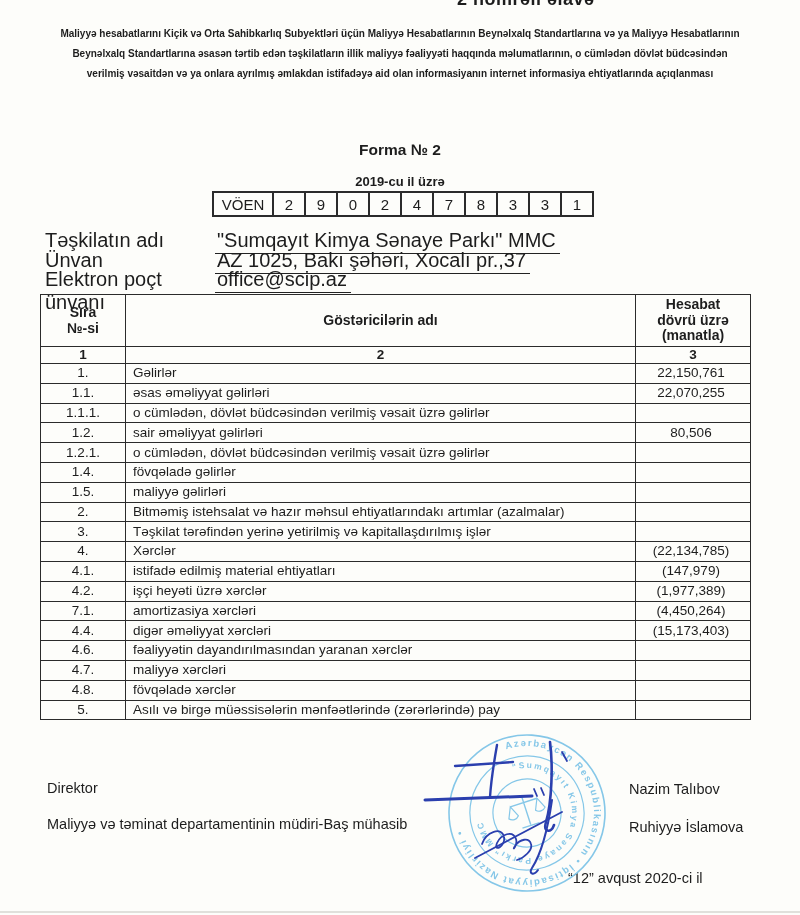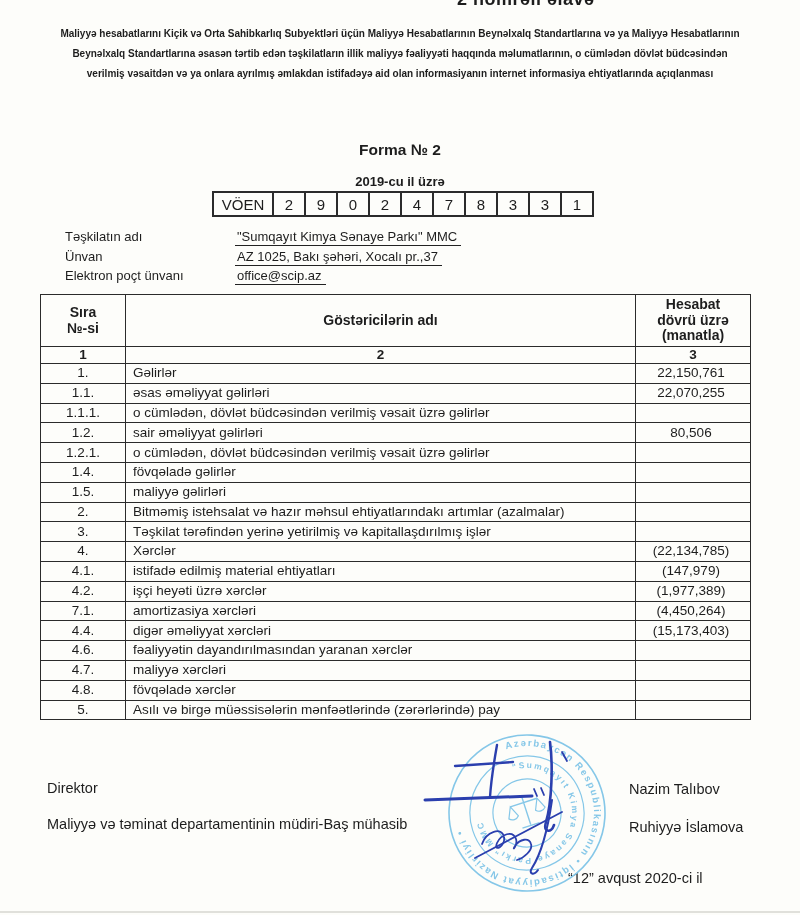--- a/index.html
+++ b/index.html
@@ -28,21 +28,21 @@
     text-align:center; font-weight:700; font-size:13px;
   }
   table { border-collapse:collapse; }
   .voen-table { position:absolute; top:191px; left:212px; table-layout:fixed; }
   .voen-table td {
     border:2px solid var(--border,#2b2b2b); height:24px;
     text-align:center; font-size:15px; padding:0 2px;
   }
   .voen-label-cell { width:60px; }
   .voen-digit { width:32px; }
-  .org-block { position:absolute; top:229px; left:45px; font-size:13px;margin-left:20px; }
+  .org-block { position:absolute; top:229px; left:45px; font-size:20px; }
   .org-row { display:flex; height:19.5px; align-items:flex-start; }
   .org-label { width:170px; }
   .org-value { border-bottom:1.4px solid #222; padding:0 4px 1px 2px; white-space:nowrap; }
   .report-table {
     position:absolute; top:294px; left:40px; width:710px;
     table-layout:fixed; font-size:13.5px; line-height:1.05;
   }
   .report-table td { border:1px solid var(--border,#2b2b2b); overflow:hidden; }
   .col-no { width:85px; } .col-name { width:510px; } .col-val { width:115px; }
   .hdr td { font-weight:700; text-align:center; vertical-align:middle; }

